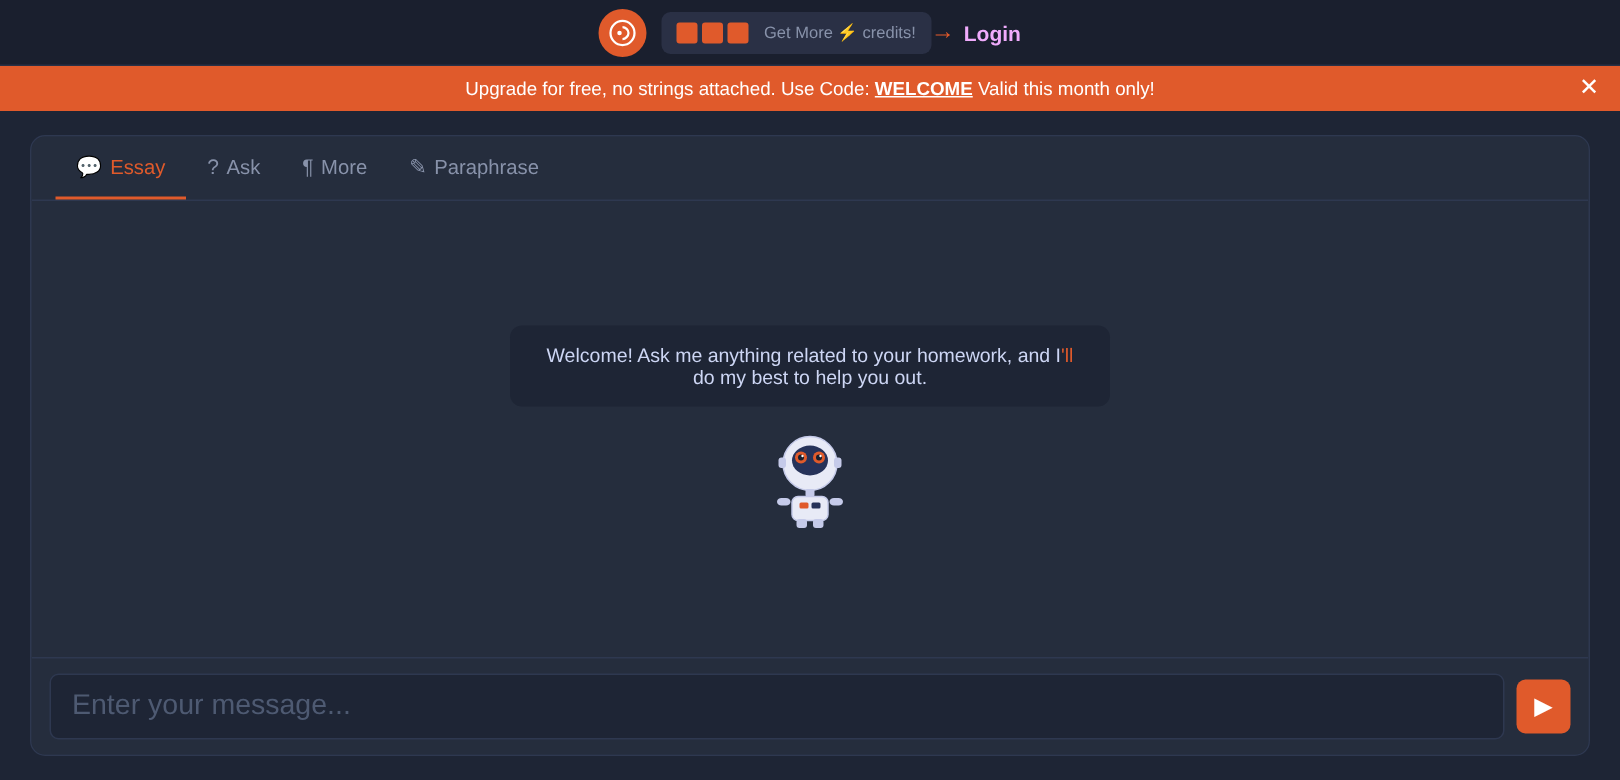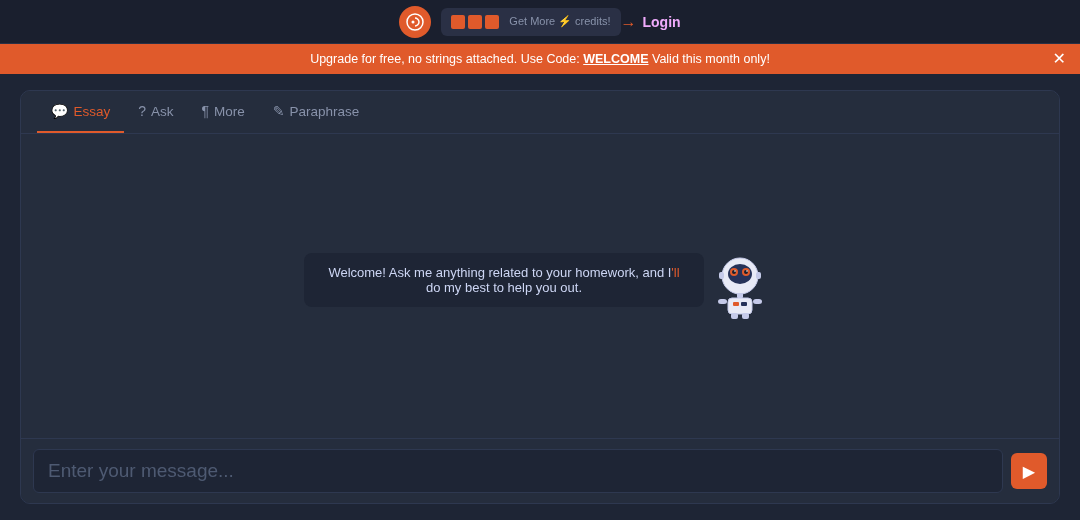--- a/index.html
+++ b/index.html
@@ -155,21 +155,21 @@
       border-bottom: 2px solid #e05a2b;
     }
     .tab-icon {
       font-size: 14px;
     }
 
     
     .chat-body {
       flex: 1;
       display: flex;
-      flex-direction: row;
+      flex-direction: column;
       align-items: center;
       justify-content: center;
       position: relative;
       gap: 0;
     }
 
     .welcome-bubble {
       background: #1e2535;
       border-radius: 8px;
       padding: 12px 20px;

